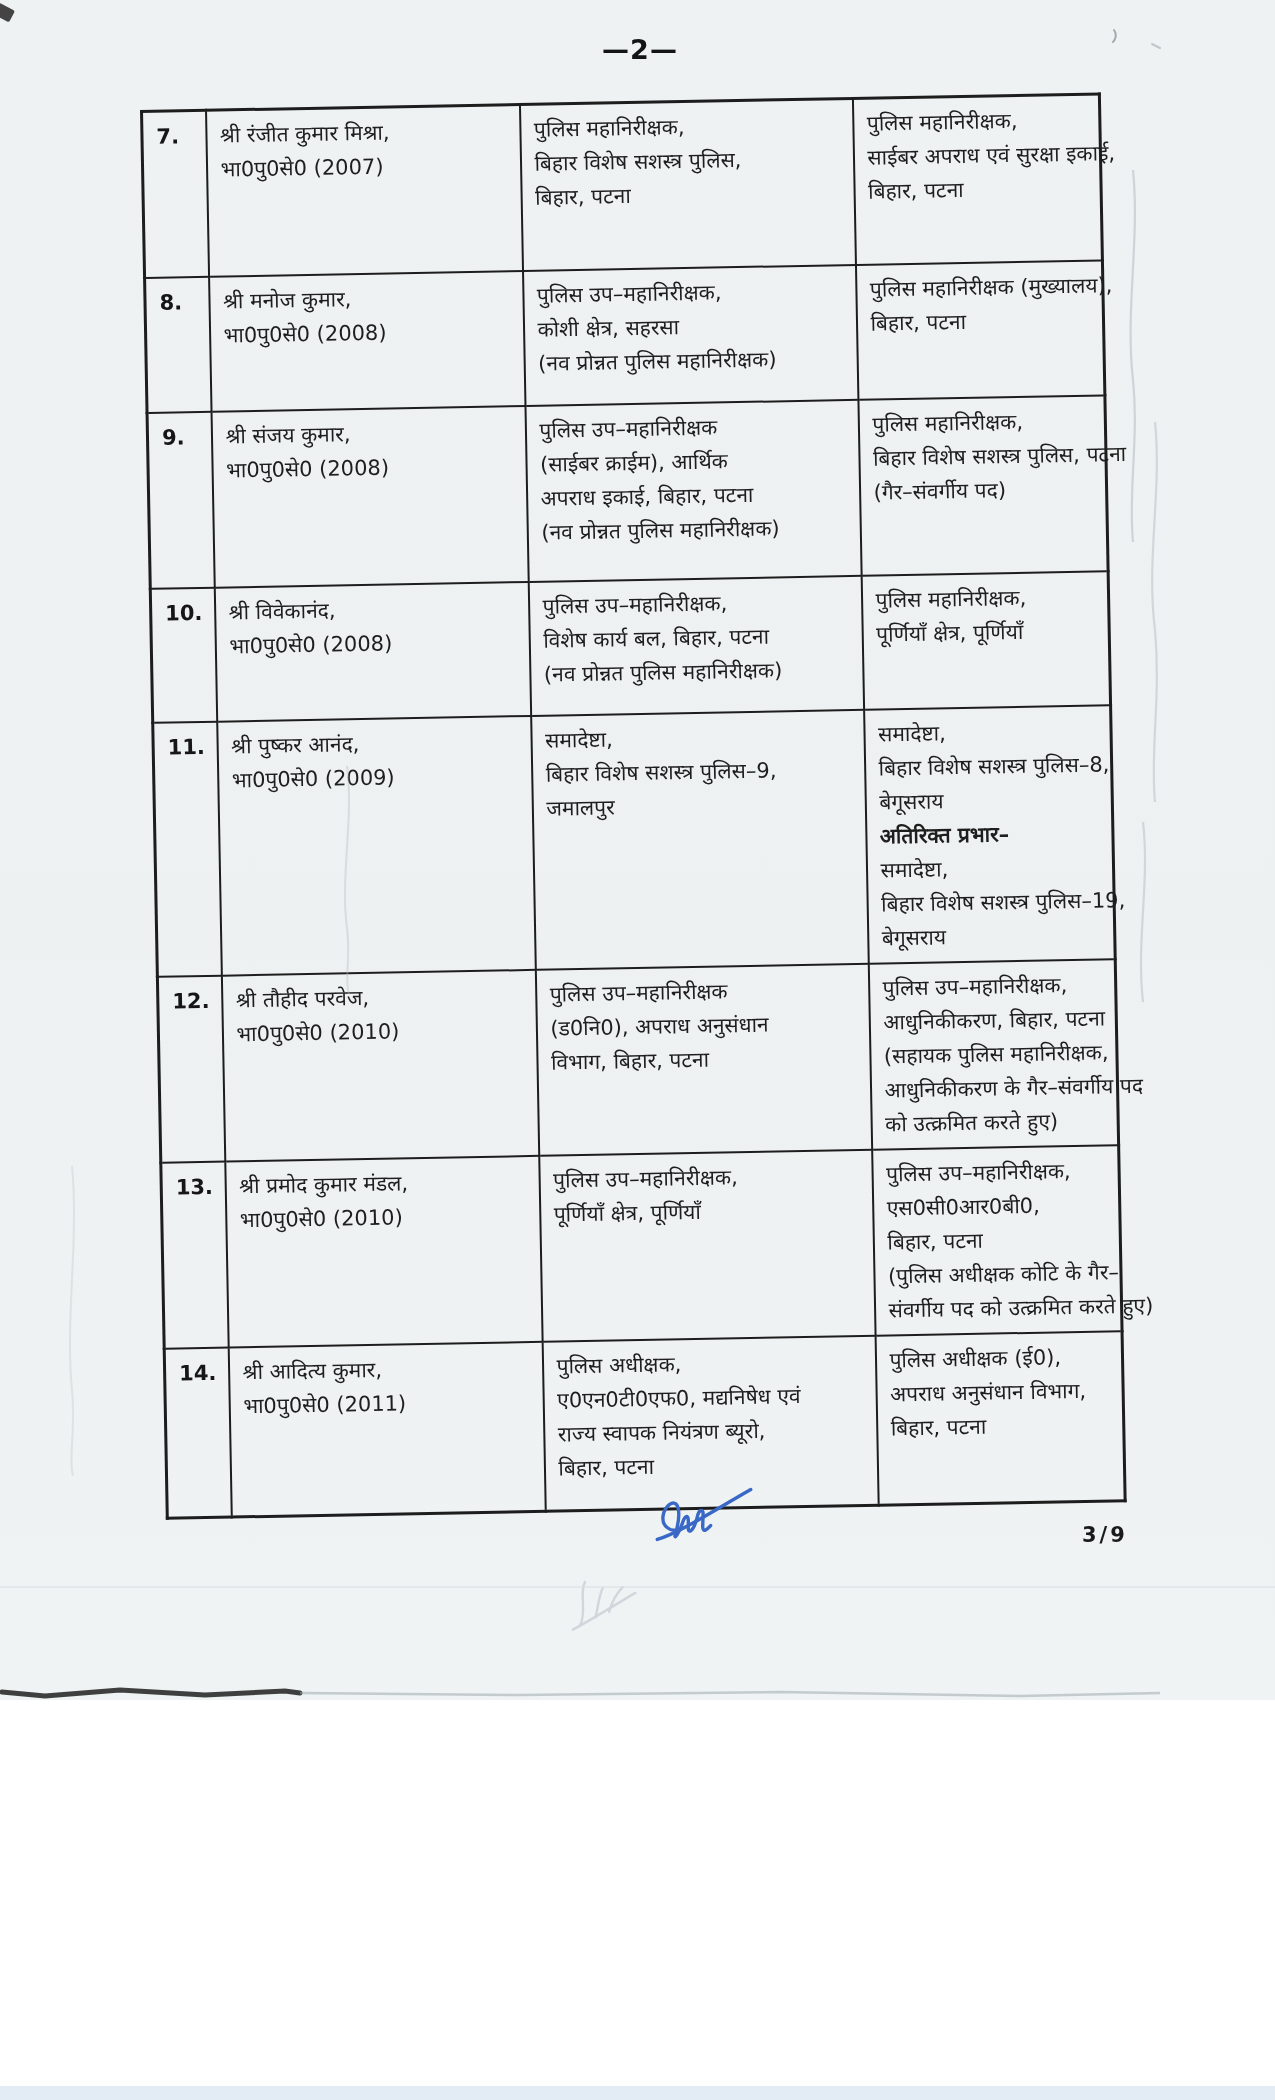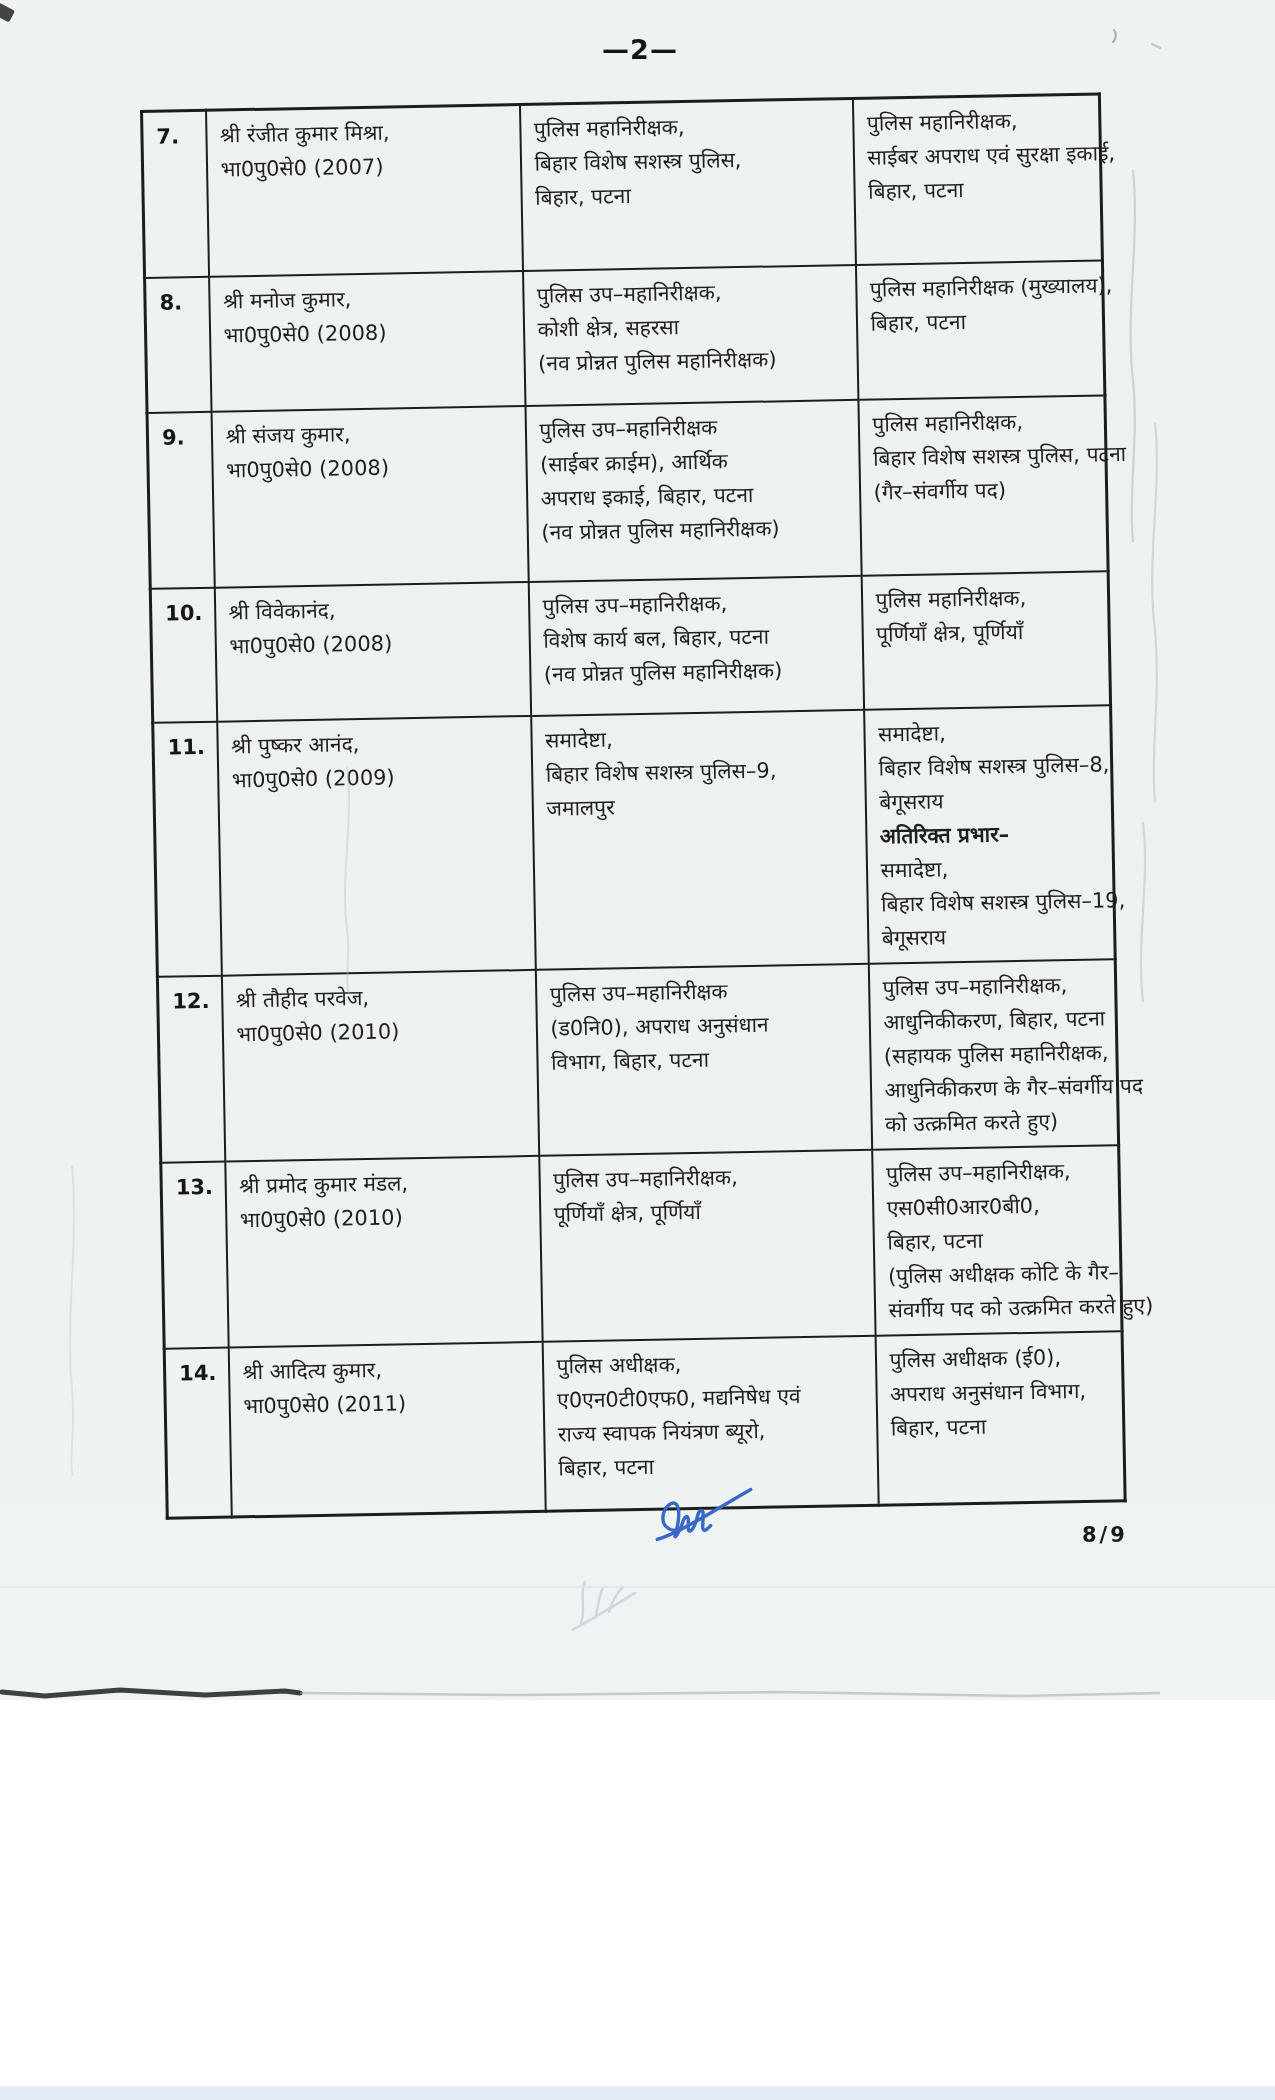--- a/index.html
+++ b/index.html
@@ -237,21 +237,21 @@
 
   <svg class="ghost-signature" width="100" height="70" viewBox="0 0 100 70">
     <g fill="none" stroke="#8e97ac" stroke-width="2.4" stroke-linecap="round">
       <path d="M22,56 C30,44 24,24 31,14"></path>
       <path d="M38,50 C42,38 44,28 48,22"></path>
       <path d="M52,46 C56,36 62,28 68,23"></path>
       <path d="M14,60 C34,52 58,40 80,30"></path>
     </g>
   </svg>
 
-  <div class="page-number-bottom">8/9</div>
+  <div class="page-number-bottom">3/9</div>
 
   <div class="crease"></div>
 
   <svg class="margin-marks-right" width="70" height="920" viewBox="0 0 70 920">
     <g fill="none" stroke="#a6afb8" stroke-width="2.2">
       <path d="M18,10 C25,80 10,150 18,220 C24,280 13,330 18,382" opacity=".45"></path>
       <path d="M40,262 C47,330 31,400 40,470 C46,540 35,590 40,642" opacity=".4"></path>
       <path d="M28,662 C35,722 21,780 28,842" opacity=".4"></path>
     </g>
   </svg>

